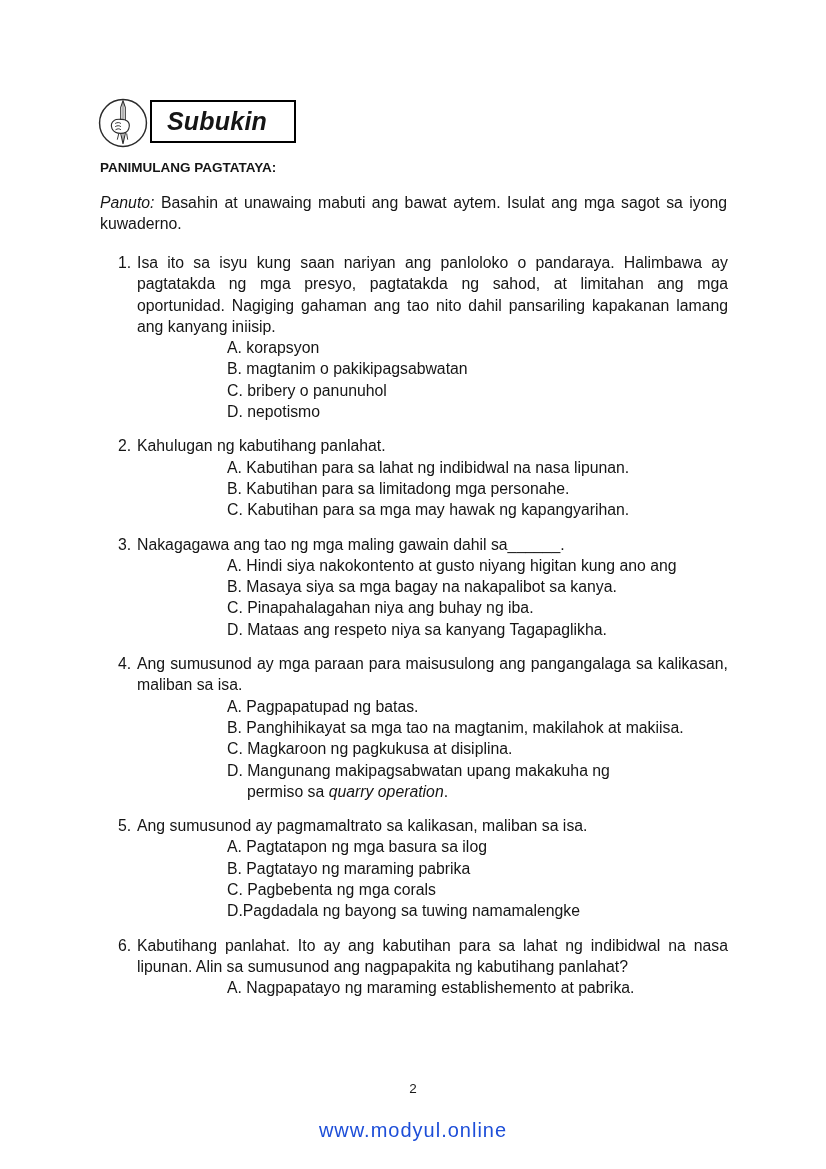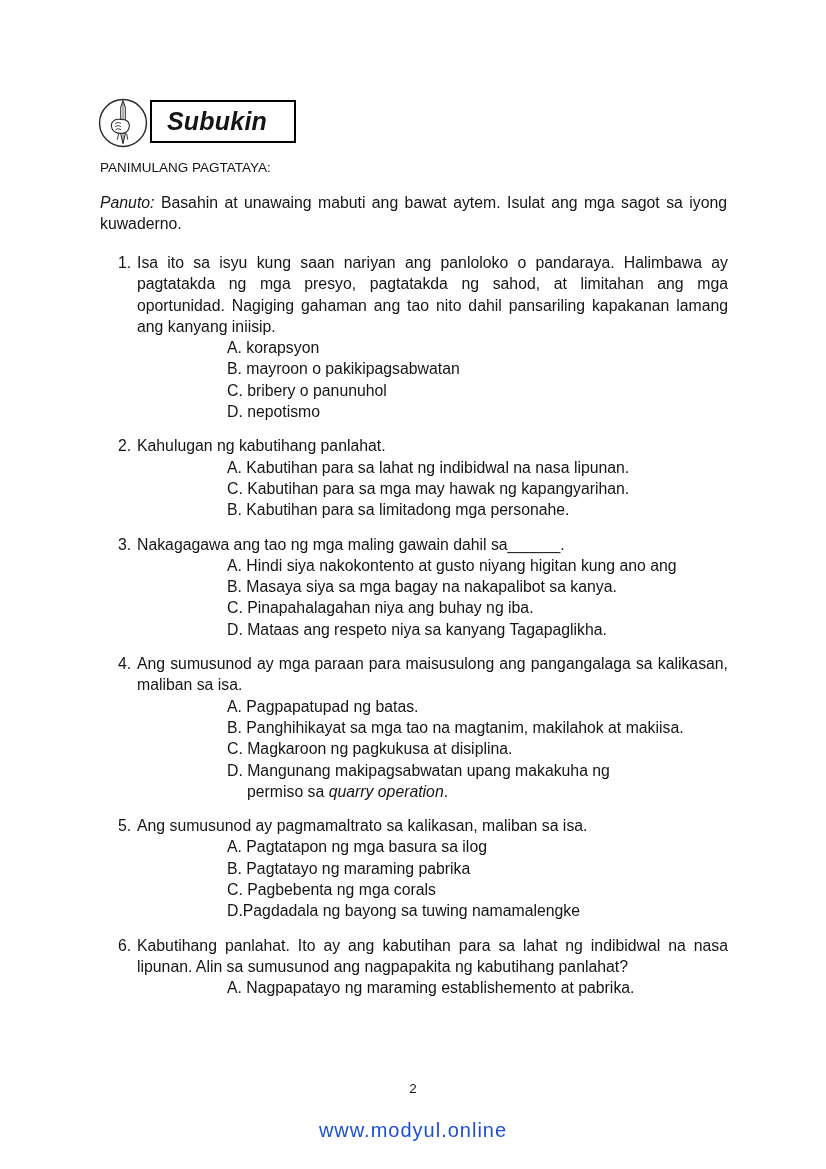--- a/index.html
+++ b/index.html
@@ -11,21 +11,21 @@
   
   .hdr-icon { position:absolute; left:98px; top:98px; width:50px; height:50px; }
   .subukin-box {
     position:absolute; left:150px; top:100px; width:146px; height:43px;
     border:2px solid #000; box-sizing:border-box;
     display:flex; align-items:center; padding-left:15px;
   }
   .subukin-box .t { font-size:25px; font-weight:bold; font-style:italic; letter-spacing:0.2px; }
   .section-heading {
     position:absolute; left:100px; top:160px;
-    font-size:13.5px; font-weight:normal; letter-spacing:0;
+    font-size:13.5px; font-weight:bold; letter-spacing:0;
   }
   .panuto {
     position:absolute; left:100px; top:192px; width:627px;
     font-size:15.8px; line-height:21.3px; text-align:justify;
   }
   .panuto .lbl { font-style:italic; }
   
   .questions { position:absolute; left:100px; top:252px; width:628px; }
   .q { position:relative; padding-left:37px; margin-bottom:13px;
        font-size:15.8px; line-height:21.3px; text-align:justify; }
@@ -63,28 +63,28 @@
     <span class="t">Subukin</span>
   </div>
 
   <div class="section-heading">PANIMULANG PAGTATAYA:</div>
 
   <div class="panuto"><span class="lbl">Panuto:</span><span> Basahin at unawaing mabuti ang bawat aytem. Isulat ang mga sagot sa iyong kuwaderno.</span></div>
 
   <div class="questions">
       <div class="q"><span class="qnum">1.</span><span class="qtext">Isa ito sa isyu kung saan nariyan ang panloloko o pandaraya. Halimbawa ay pagtatakda ng mga presyo, pagtatakda ng sahod, at limitahan ang mga oportunidad. Nagiging gahaman ang tao nito dahil pansariling kapakanan lamang ang kanyang iniisip.</span><div class="opts">
           <div class="opt"><span>A. korapsyon</span></div>
-          <div class="opt"><span>B. mayroon o pakikipagsabwatan</span></div>
+          <div class="opt"><span>B. magtanim o pakikipagsabwatan</span></div>
           <div class="opt"><span>C. bribery o panunuhol</span></div>
           <div class="opt"><span>D. nepotismo</span></div>
         </div></div>
       <div class="q"><span class="qnum">2.</span><span class="qtext">Kahulugan ng kabutihang panlahat.</span><div class="opts">
           <div class="opt"><span>A. Kabutihan para sa lahat ng indibidwal na nasa lipunan.</span></div>
+          <div class="opt"><span>B. Kabutihan para sa limitadong mga personahe.</span></div>
           <div class="opt"><span>C. Kabutihan para sa mga may hawak ng kapangyarihan.</span></div>
-          <div class="opt"><span>B. Kabutihan para sa limitadong mga personahe.</span></div>
         </div></div>
       <div class="q"><span class="qnum">3.</span><span class="qtext">Nakagagawa ang tao ng mga maling gawain dahil sa______.</span><div class="opts">
           <div class="opt"><span>A. Hindi siya nakokontento at gusto niyang higitan kung ano ang</span></div>
           <div class="opt"><span>B. Masaya siya sa mga bagay na nakapalibot sa kanya.</span></div>
           <div class="opt"><span>C. Pinapahalagahan niya ang buhay ng iba.</span></div>
           <div class="opt"><span>D. Mataas ang respeto niya sa kanyang Tagapaglikha.</span></div>
         </div></div>
       <div class="q"><span class="qnum">4.</span><span class="qtext">Ang sumusunod ay mga paraan para maisusulong ang pangangalaga sa kalikasan, maliban sa isa.</span><div class="opts">
           <div class="opt"><span>A. Pagpapatupad ng batas.</span></div>
           <div class="opt"><span>B. Panghihikayat sa mga tao na magtanim, makilahok at makiisa.</span></div>

